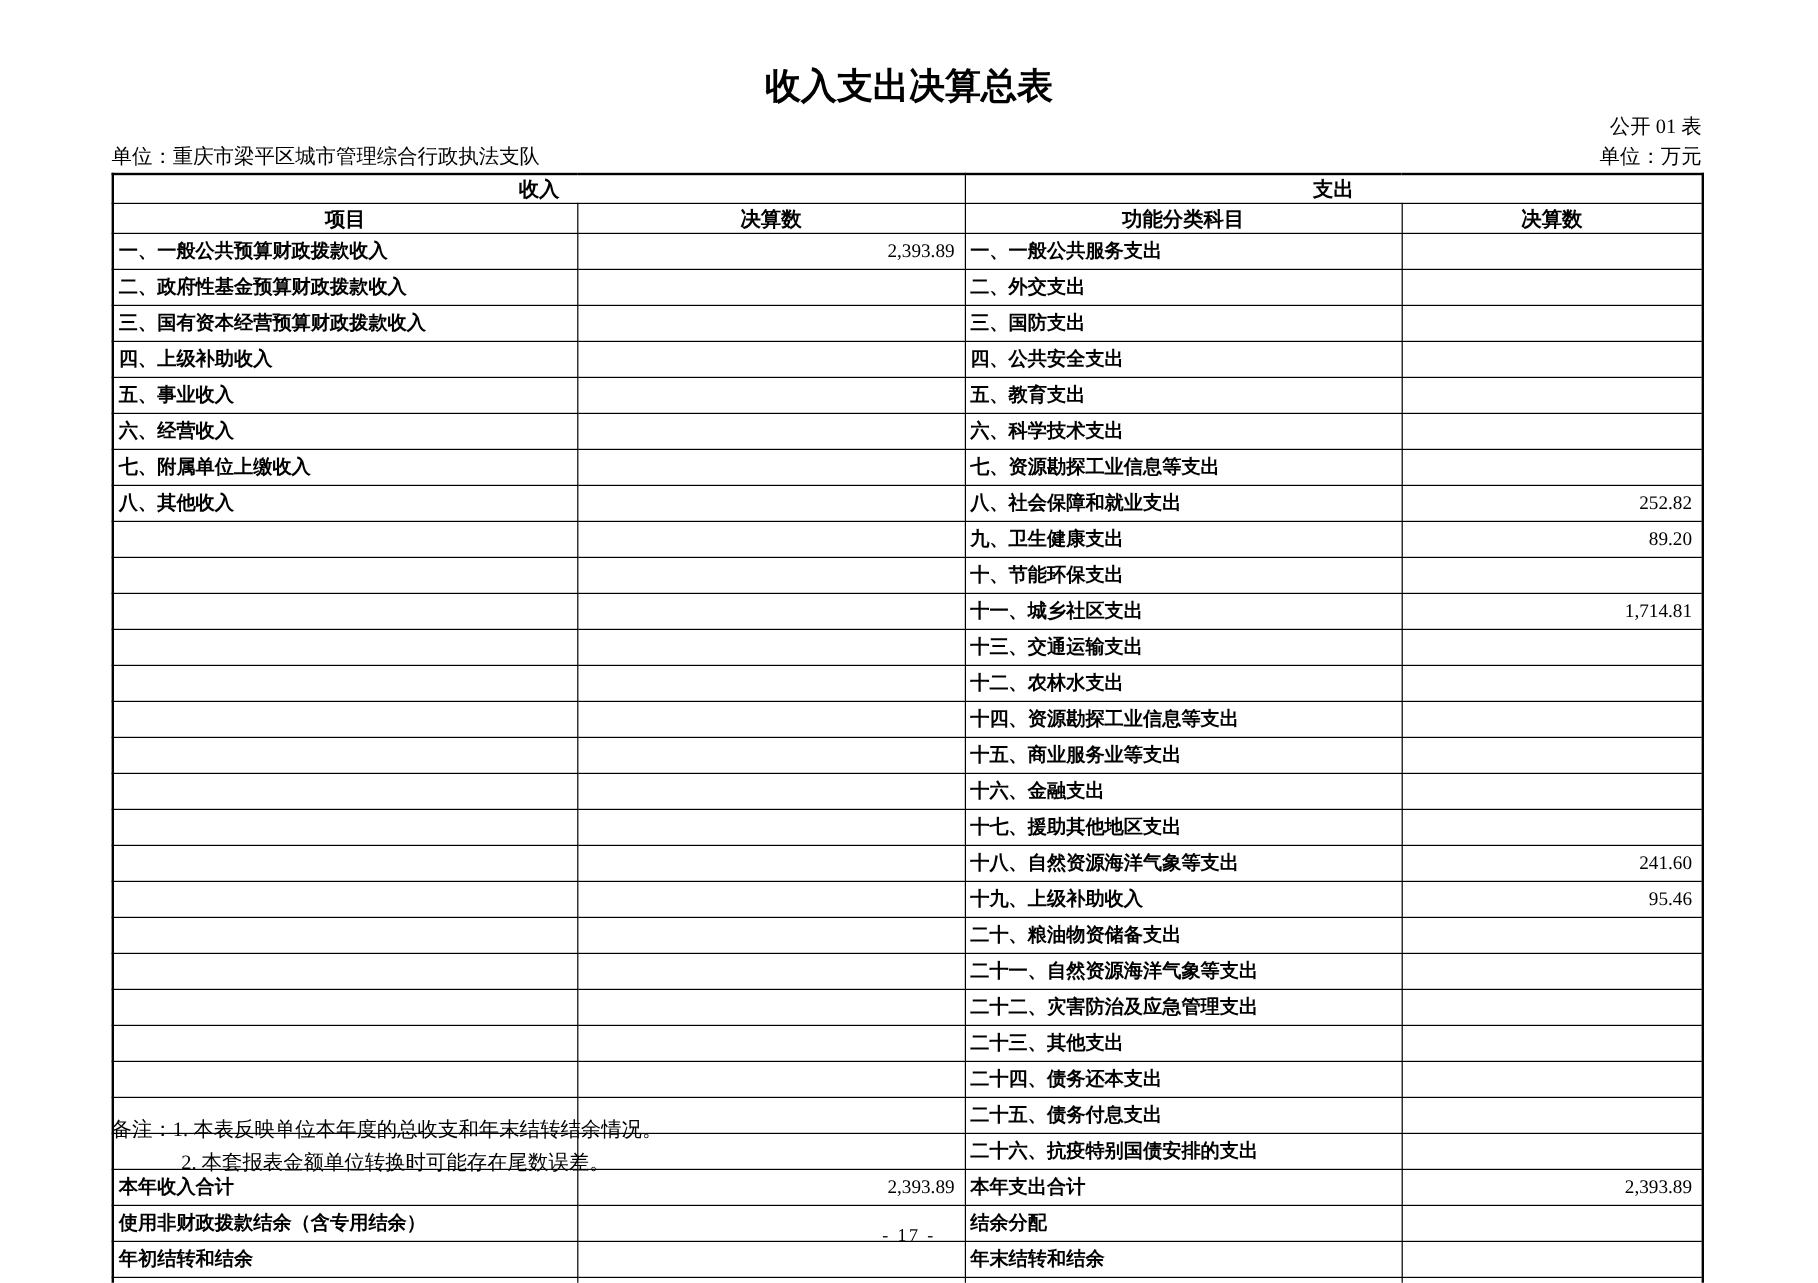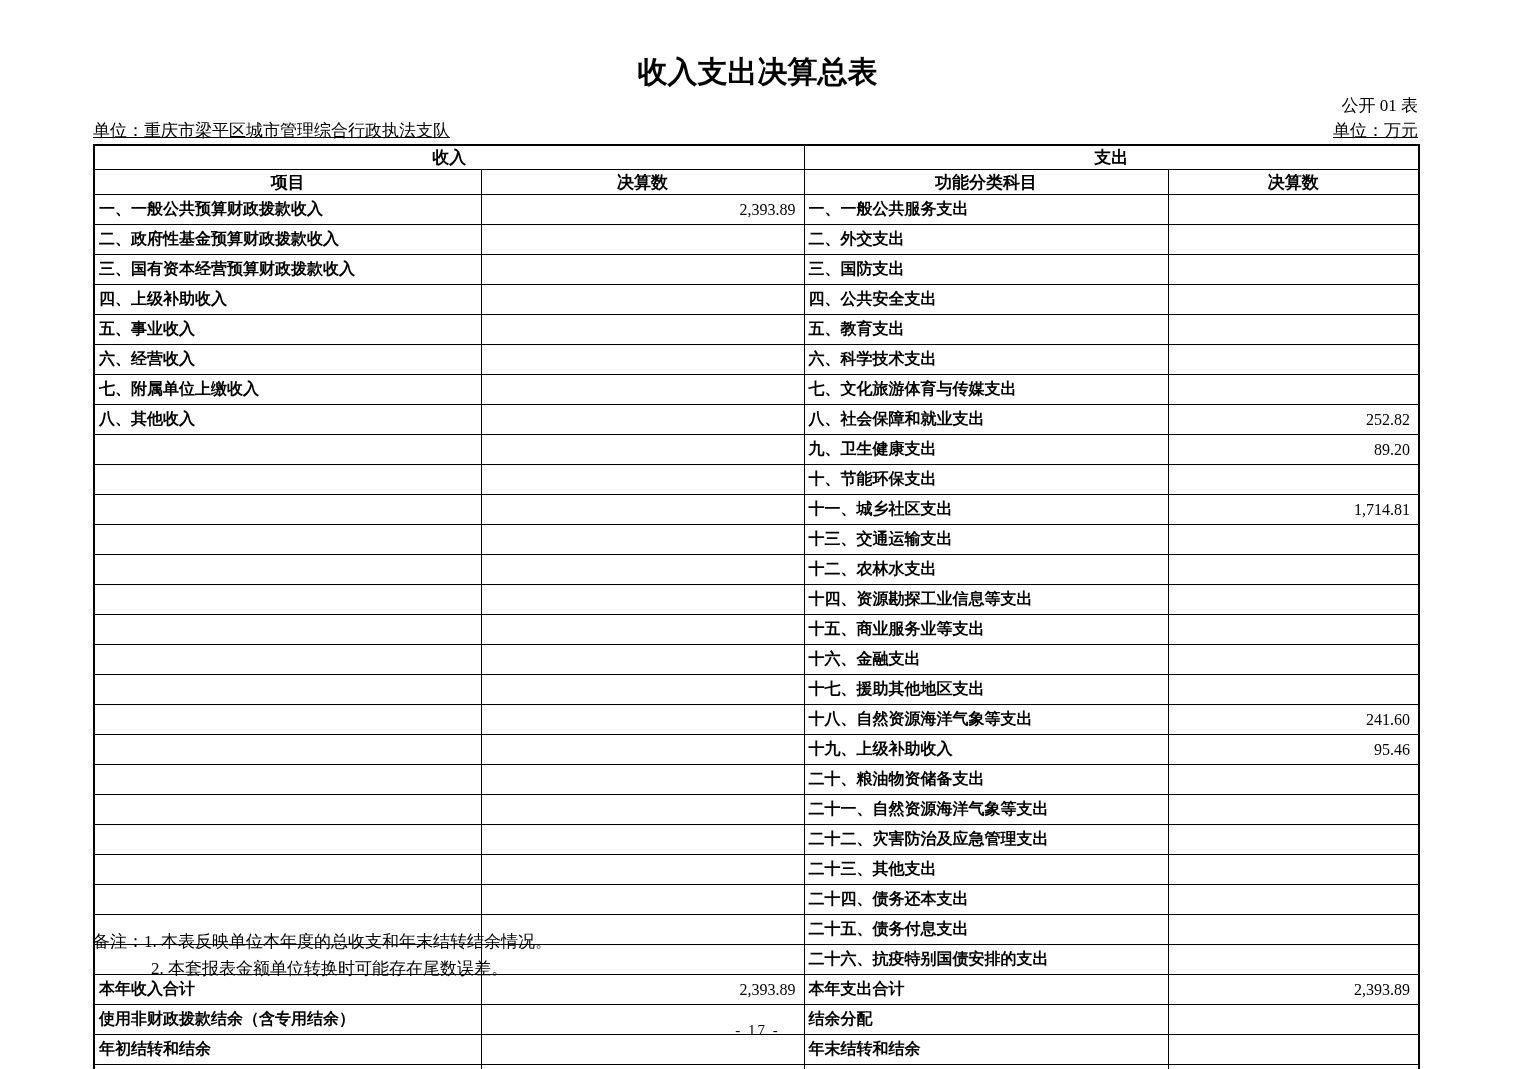--- a/index.html
+++ b/index.html
@@ -12,21 +12,21 @@
   .page-title {
     position:absolute; top:52px; left:0; width:1515px;
     text-align:center; font-size:30px; font-weight:bold;
   }
   .table-code {
     position:absolute; top:94px; left:93px; width:1325px;
     text-align:right; font-size:17px;
   }
   .meta-row {
     position:absolute; top:119px; left:93px; width:1325px;
-    display:flex; justify-content:space-between; font-size:17px;text-decoration:underline;
+    display:flex; justify-content:space-between; font-size:17px;
   }
   table.summary {
     position:absolute; top:144px; left:93px; width:1325px;
     border-collapse:collapse; table-layout:fixed;
     border:2px solid #000;
   }
   .summary th, .summary td {
     border:1px solid #000; overflow:hidden; white-space:nowrap;
     vertical-align:middle;
   }
@@ -121,21 +121,21 @@
       </tr>
       <tr class="data-row">
         <td class="item">六、经营收入</td>
         <td class="value"></td>
         <td class="item">六、科学技术支出</td>
         <td class="value"></td>
       </tr>
       <tr class="data-row">
         <td class="item">七、附属单位上缴收入</td>
         <td class="value"></td>
-        <td class="item">七、文化旅游体育与传媒支出</td>
+        <td class="item">七、资源勘探工业信息等支出</td>
         <td class="value"></td>
       </tr>
       <tr class="data-row">
         <td class="item">八、其他收入</td>
         <td class="value"></td>
         <td class="item">八、社会保障和就业支出</td>
         <td class="value">252.82</td>
       </tr>
       <tr class="data-row">
         <td class="item"></td>

